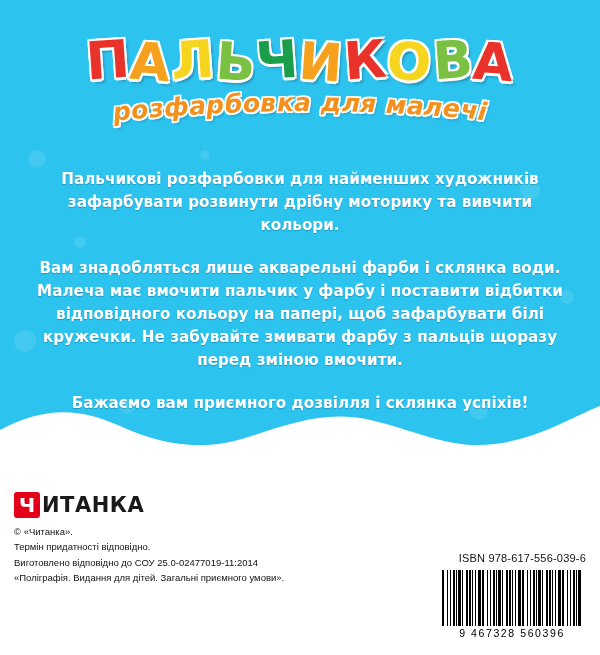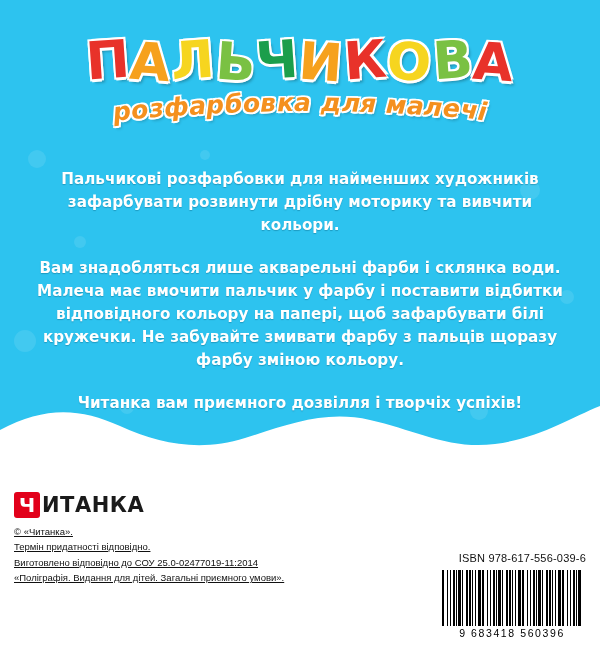--- a/index.html
+++ b/index.html
@@ -146,21 +146,20 @@
   
   .imprint {
     position: absolute;
     left: 14px;
     top: 524px;
     width: 400px;
     font-family: "Liberation Sans", sans-serif;
     font-size: 9.5px;
     line-height: 1.62;
     color: #111111;
-    text-decoration: underline;
   }
 
   
   .isbn-text {
     position: absolute;
     right: 14px;
     top: 552px;
     font-family: "Liberation Sans", sans-serif;
     font-size: 11px;
     color: #111111;
@@ -217,22 +216,22 @@
     </svg>
   </div>
 
   <div class="title-area">
     <div class="title-main"><span style="color: rgb(232, 50, 42);">П</span><span style="color: rgb(246, 161, 29);">А</span><span style="color: rgb(246, 213, 31);">Л</span><span style="color: rgb(122, 193, 67);">Ь</span><span style="color: rgb(27, 158, 75);">Ч</span><span style="color: rgb(246, 161, 29);">И</span><span style="color: rgb(232, 50, 42);">К</span><span style="color: rgb(246, 213, 31);">О</span><span style="color: rgb(122, 193, 67);">В</span><span style="color: rgb(232, 50, 42);">А</span></div>
     <div class="title-sub"><span class="s" style="transform: translateY(5px) rotate(-7deg);">р</span><span class="s" style="transform: translateY(3.37px) rotate(-6.33deg);">о</span><span class="s" style="transform: translateY(1.9px) rotate(-5.67deg);">з</span><span class="s" style="transform: translateY(0.59px) rotate(-5deg);">ф</span><span class="s" style="transform: translateY(-0.55px) rotate(-4.33deg);">а</span><span class="s" style="transform: translateY(-1.53px) rotate(-3.67deg);">р</span><span class="s" style="transform: translateY(-2.35px) rotate(-3deg);">б</span><span class="s" style="transform: translateY(-3px) rotate(-2.33deg);">о</span><span class="s" style="transform: translateY(-3.49px) rotate(-1.67deg);">в</span><span class="s" style="transform: translateY(-3.82px) rotate(-1deg);">к</span><span class="s" style="transform: translateY(-3.98px) rotate(-0.33deg);">а</span><span class="s" style="transform: translateY(-3.98px) rotate(0.33deg);">&nbsp;</span><span class="s" style="transform: translateY(-3.82px) rotate(1deg);">д</span><span class="s" style="transform: translateY(-3.49px) rotate(1.67deg);">л</span><span class="s" style="transform: translateY(-3px) rotate(2.33deg);">я</span><span class="s" style="transform: translateY(-2.35px) rotate(3deg);">&nbsp;</span><span class="s" style="transform: translateY(-1.53px) rotate(3.67deg);">м</span><span class="s" style="transform: translateY(-0.55px) rotate(4.33deg);">а</span><span class="s" style="transform: translateY(0.59px) rotate(5deg);">л</span><span class="s" style="transform: translateY(1.9px) rotate(5.67deg);">е</span><span class="s" style="transform: translateY(3.37px) rotate(6.33deg);">ч</span><span class="s" style="transform: translateY(5px) rotate(7deg);">і</span></div>
   </div>
 
   <div class="copy">
       <p>Пальчикові розфарбовки для найменших художників зафарбувати розвинути дрібну моторику та вивчити кольори.</p>
-      <p>Вам знадобляться лише акварельні фарби і склянка води. Малеча має вмочити пальчик у фарбу і поставити відбитки відповідного кольору на папері, щоб зафарбувати білі кружечки. Не забувайте змивати фарбу з пальців щоразу фарбу зміною кольору.</p>
-      <p>Читанка вам приємного дозвілля і творчіх успіхів!</p>
+      <p>Вам знадобляться лише акварельні фарби і склянка води. Малеча має вмочити пальчик у фарбу і поставити відбитки відповідного кольору на папері, щоб зафарбувати білі кружечки. Не забувайте змивати фарбу з пальців щоразу перед зміною вмочити.</p>
+      <p>Бажаємо вам приємного дозвілля і склянка успіхів!</p>
     </div>
 
   <div class="logo">
     <div class="logo-mark">Ч</div>
     <div class="logo-word">ИТАНКА</div>
   </div>
 
   <div class="imprint">
       <div>© «Читанка».</div>
       <div>Термін придатності відповідно.</div>
@@ -280,16 +279,16 @@
         <i style="left: 114px; width: 1px;"></i>
         <i style="left: 117px; width: 1px;"></i>
         <i style="left: 120px; width: 3px;"></i>
         <i style="left: 124px; width: 2px;"></i>
         <i style="left: 129px; width: 1px;"></i>
         <i style="left: 132px; width: 1px;"></i>
         <i style="left: 135px; width: 2px;"></i>
         <i style="left: 138px; width: 1px;"></i>
         <i style="left: 140px; width: 3px;"></i>
       </div>
-    <div class="barcode-num">9 683418 560396</div>
+    <div class="barcode-num">9 467328 560396</div>
   </div>
 
 </div>
 
 </body></html>

